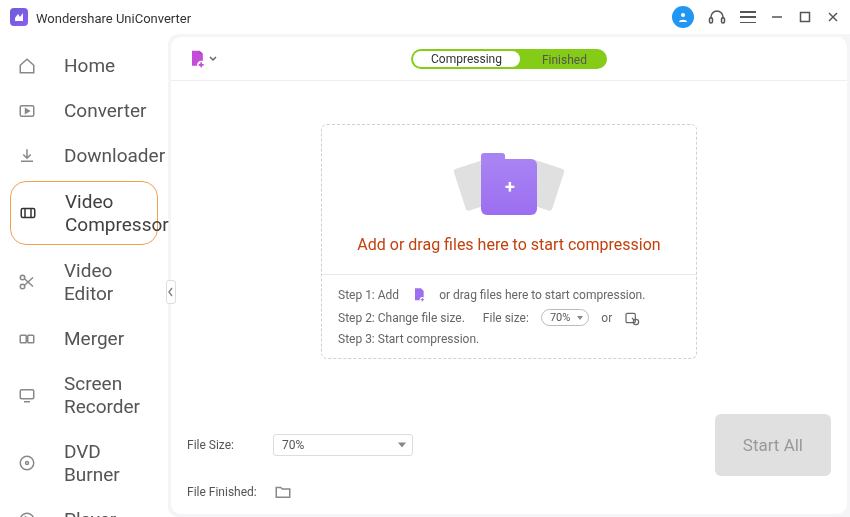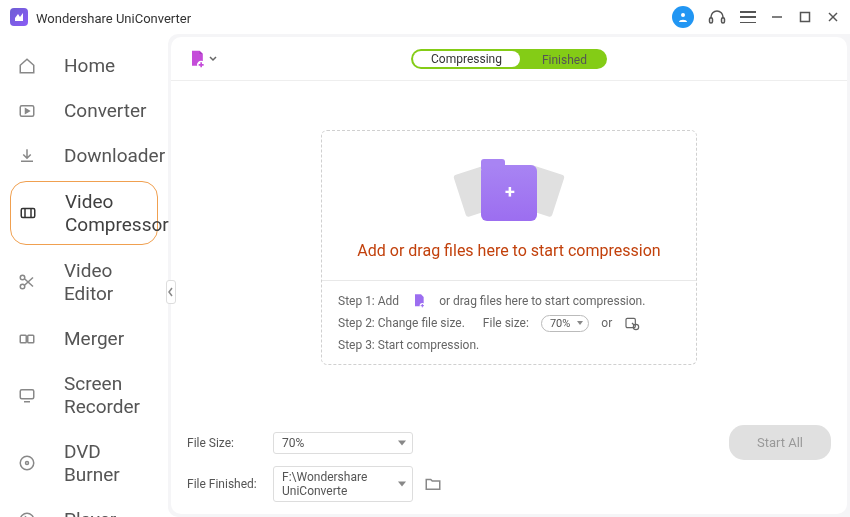--- a/index.html
+++ b/index.html
@@ -48,21 +48,21 @@
 .step-icon-file{width:16px;height:16px}
 .size-select{border:1px solid #bbb;border-radius:10px;padding:1px 18px 1px 8px;font-size:11px;color:#555;position:relative;background:#fff}
 .size-select::after{content:'';position:absolute;right:5px;top:50%;transform:translateY(-50%);border-left:3px solid transparent;border-right:3px solid transparent;border-top:4px solid #888}
 .step-icon-settings{width:16px;height:16px}
 .footer{padding:12px 16px;display:flex;align-items:center;flex-wrap:wrap;gap:8px 10px}
 .footer-row{display:flex;align-items:center;width:100%;gap:10px}
 .footer-label{font-size:12px;color:#555;width:76px}
 .footer-select{border:1px solid #ddd;font-size:12px;padding:3px 22px 3px 8px;border-radius:3px;position:relative;width:140px;background:#fff;color:#555}
 .footer-select::after{content:'';position:absolute;right:6px;top:50%;transform:translateY(-50%);border-left:4px solid transparent;border-right:4px solid transparent;border-top:5px solid #888}
 .folder-btn{width:20px;height:20px;display:flex;align-items:center;justify-content:center}
-.start-btn{margin-left:auto;background:#e0e0e0;color:#999;padding:10px 28px;border-radius:15px;font-size:13px}
+.start-btn{margin-left:auto;background:#e0e0e0;color:#999;padding:21px 28px;border-radius:6px;font-size:17px}
 svg{display:block}
 </style>
 </head>
 <body>
 
 <div class="titlebar">
   <div class="title-left">
     <div class="app-logo">
       <svg viewBox="0 0 10 10">
           <path d="M1 6 L4 2 L6 5 L9 1 L9 9 L1 9 Z" fill="#fff"></path>
@@ -310,21 +310,20 @@
       </div>
 
       <div class="footer">
         <div class="footer-row">
           <span class="footer-label">File Size:</span>
           <div class="footer-select"><span>70%</span></div>
           <div class="start-btn"><span>Start All</span></div>
         </div>
         <div class="footer-row" style="margin-top:-2px">
           <span class="footer-label">File Finished:</span>
-          <div class="footer-select"><span>F:\Wondershare UniConverte</span></div>
           <div class="folder-btn">
               <svg viewBox="0 0 24 24" width="18" height="18" fill="none" stroke="#888" stroke-width="2">
                 <path d="M3 6 h6 l2 2 h10 v11 H3 Z"></path>
               </svg>
             </div>
         </div>
       </div>
     </div>
   </div>
 </div>

